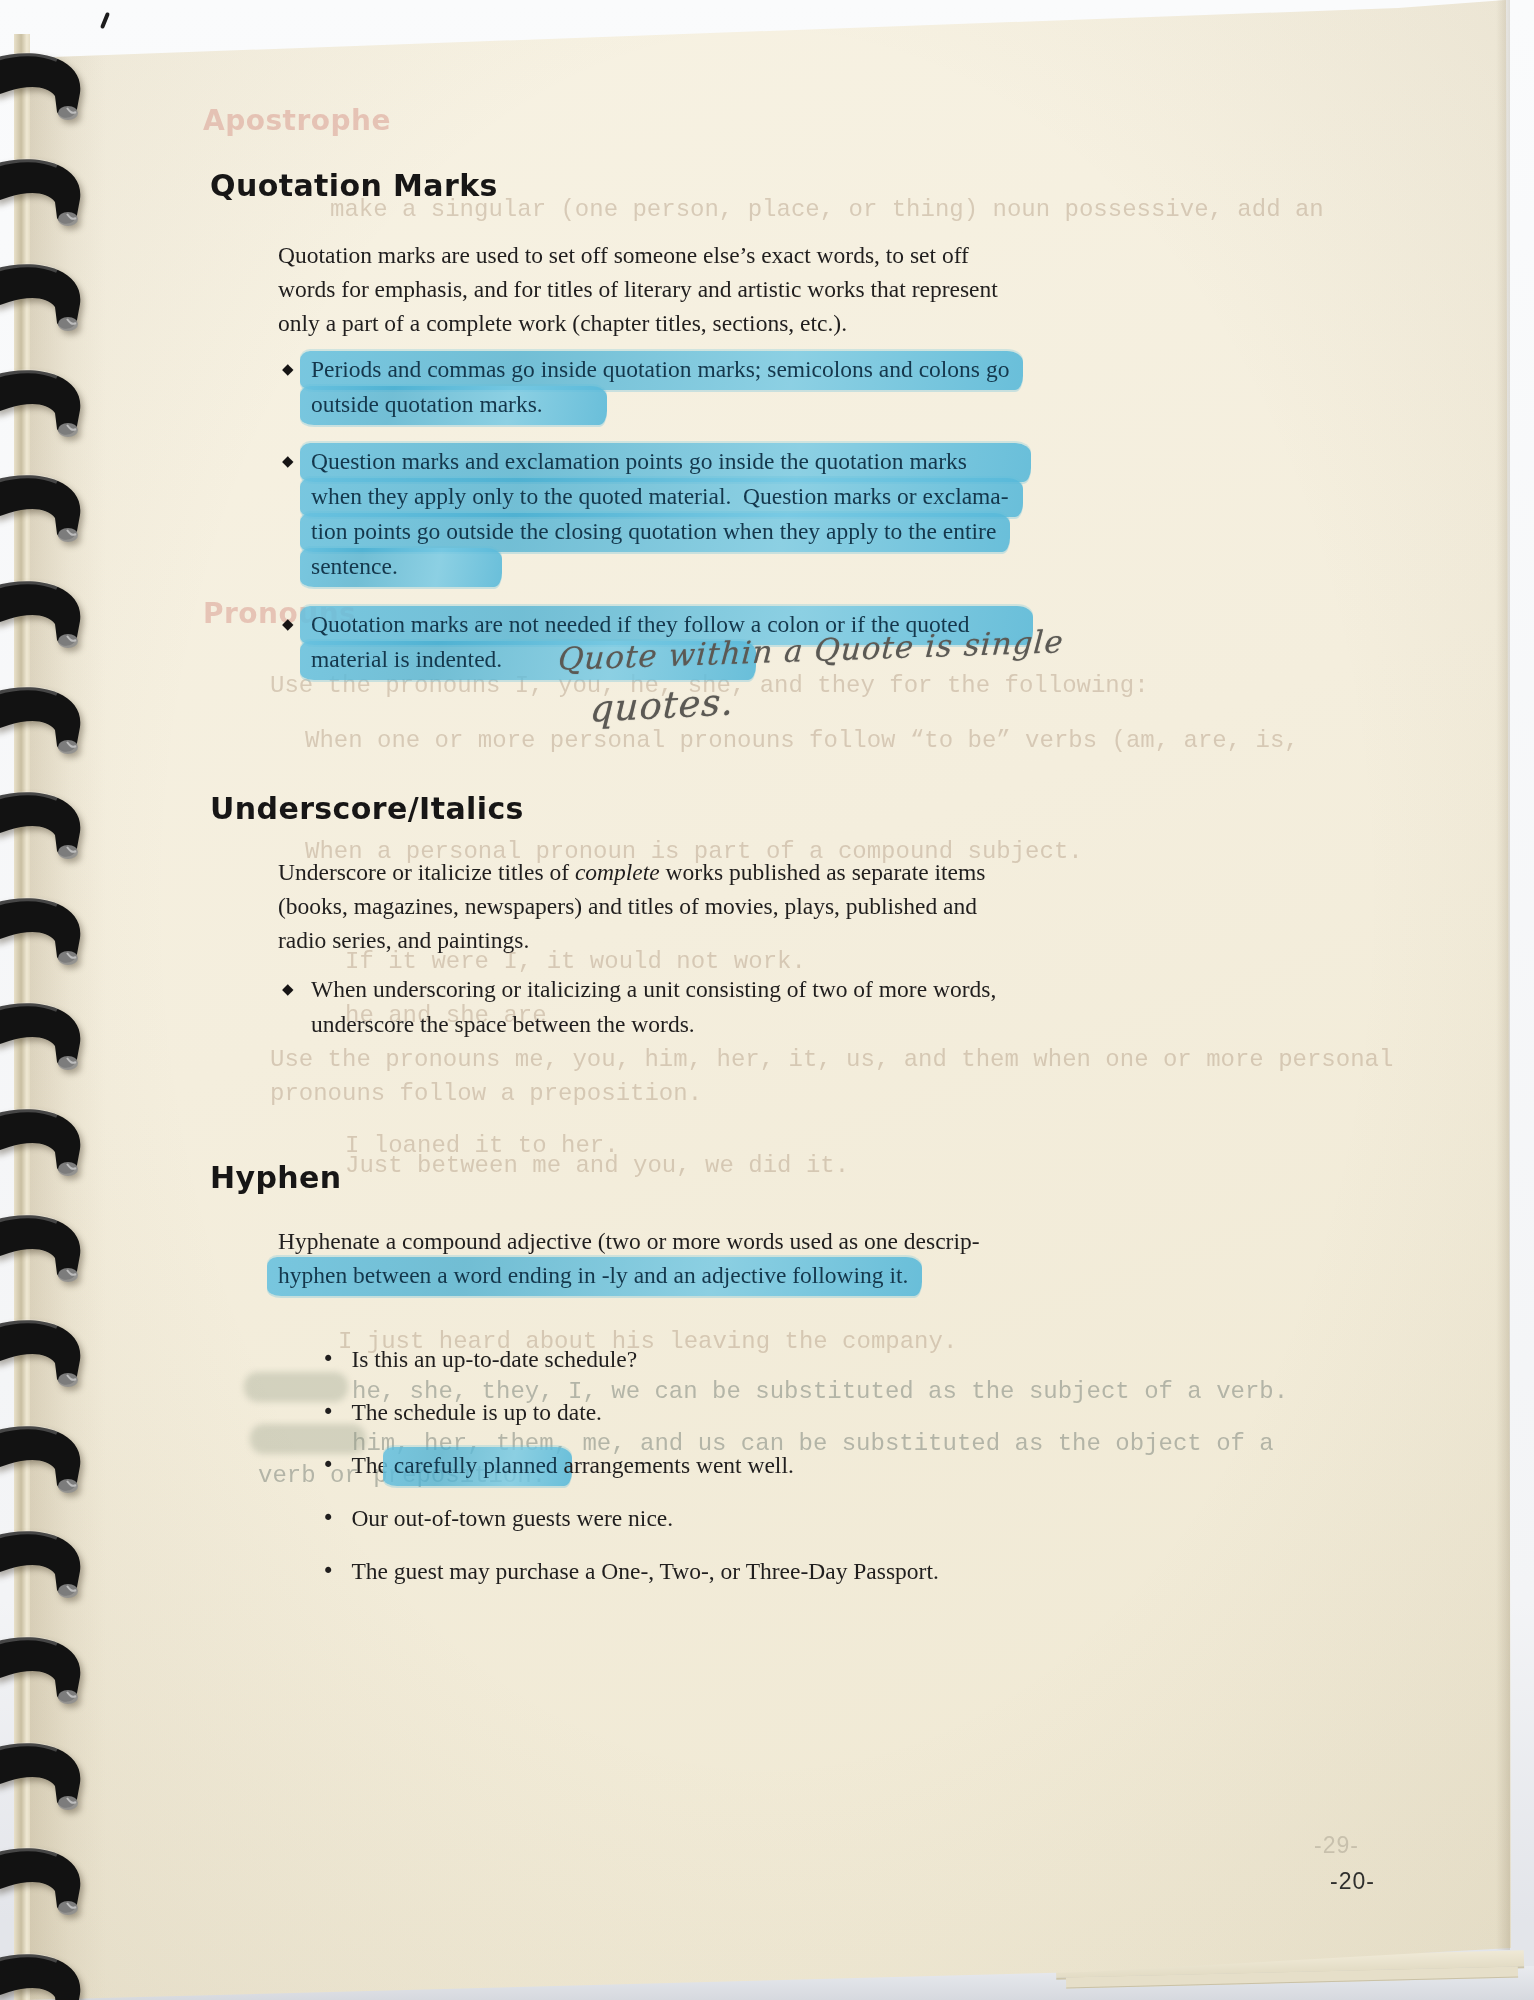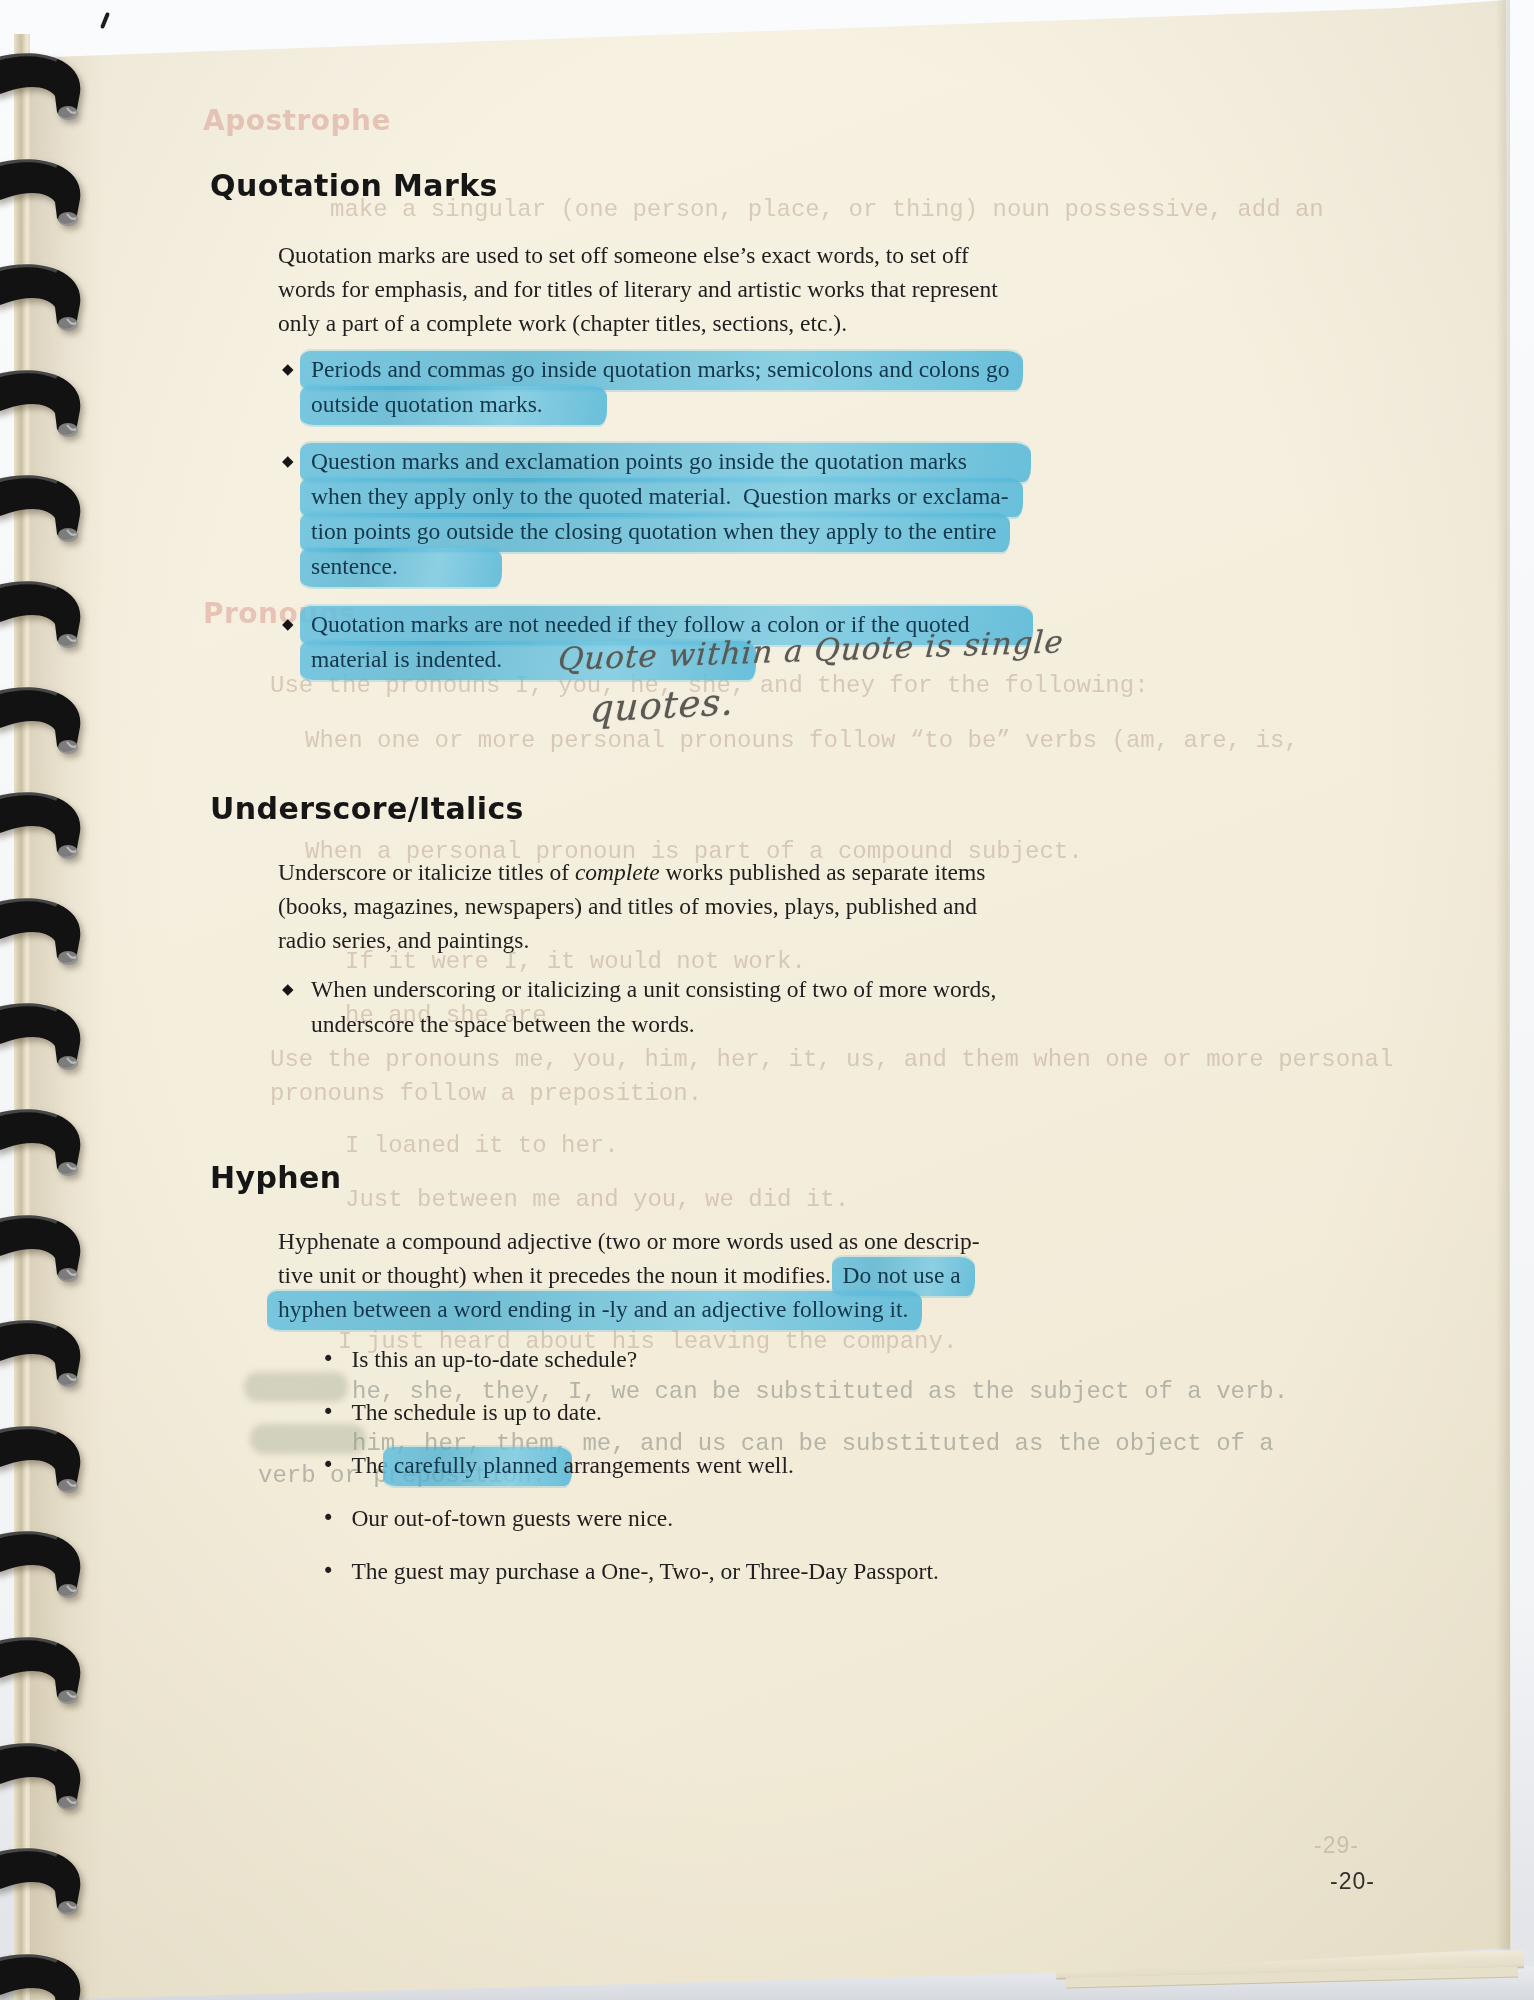--- a/index.html
+++ b/index.html
@@ -94,21 +94,21 @@
   <div class="ghost" style="left:330px;top:196px">make a singular (one person, place, or thing) noun possessive, add an</div>
   <div class="ghost pink" style="left:203px;top:597px">Pronouns</div>
   <div class="ghost" style="left:270px;top:672px">Use the pronouns I, you, he, she, and they for the following:</div>
   <div class="ghost" style="left:305px;top:727px">When one or more personal pronouns follow “to be” verbs (am, are, is,</div>
   <div class="ghost" style="left:305px;top:838px">When a personal pronoun is part of a compound subject.</div>
   <div class="ghost" style="left:345px;top:948px">If it were I, it would not work.</div>
   <div class="ghost" style="left:345px;top:1002px">he and she are</div>
   <div class="ghost" style="left:270px;top:1046px">Use the pronouns me, you, him, her, it, us, and them when one or more personal</div>
   <div class="ghost" style="left:270px;top:1080px">pronouns follow a preposition.</div>
   <div class="ghost" style="left:345px;top:1132px">I loaned it to her.</div>
-  <div class="ghost" style="left:345px;top:1186px">Just between me and you, we did it.</div>
+  <div class="ghost" style="left:345px;top:1152px">Just between me and you, we did it.</div>
   <div class="ghost" style="left:338px;top:1328px">I just heard about his leaving the company.</div>
   <div class="ghost dark" style="left:352px;top:1378px">he, she, they, I, we can be substituted as the subject of a verb.</div>
   <div class="ghost dark" style="left:352px;top:1430px">him, her, them, me, and us can be substituted as the object of a</div>
   <div class="ghost dark" style="left:258px;top:1462px">verb or preposition.</div>
   <div class="smudge" style="left:244px;top:1372px;width:104px;height:30px"></div>
   <div class="smudge" style="left:250px;top:1424px;width:116px;height:30px"></div>
   <div class="ghost-pagenum">-29-</div>
 
   <div class="content">
 
@@ -159,21 +159,20 @@
       <div class="blines">
         <div class="line">When underscoring or italicizing a unit consisting of two of more words,</div>
         <div class="line">underscore the space between the words.</div>
       </div>
     </div>
 
     <div class="h1" style="top:1160px">Hyphen</div>
 
     <div class="para" style="left:270px;top:1224px">
       <div class="line">Hyphenate a compound adjective (two or more words used as one descrip-</div>
-      <div class="line"><span>tive unit or thought) when it precedes the noun it modifies.  </span><span class="hl">Do not use a</span></div>
       <div class="line"><span class="hl">hyphen between a word ending in -ly and an adjective following it.</span></div>
     </div>
 
     <div class="ex" style="top:1346px"><span class="dot">•</span><span>Is this an up-to-date schedule?</span></div>
     <div class="ex" style="top:1399px"><span class="dot">•</span><span>The schedule is up to date.</span></div>
     <div class="ex" style="top:1452px"><span class="dot">•</span><span><span>The </span><span class="hl">carefully planned</span><span> arrangements went well.</span></span></div>
     <div class="ex" style="top:1505px"><span class="dot">•</span><span>Our out-of-town guests were nice.</span></div>
     <div class="ex" style="top:1558px"><span class="dot">•</span><span>The guest may purchase a One-, Two-, or Three-Day Passport.</span></div>
 
     <div class="pagenum">-20-</div>

